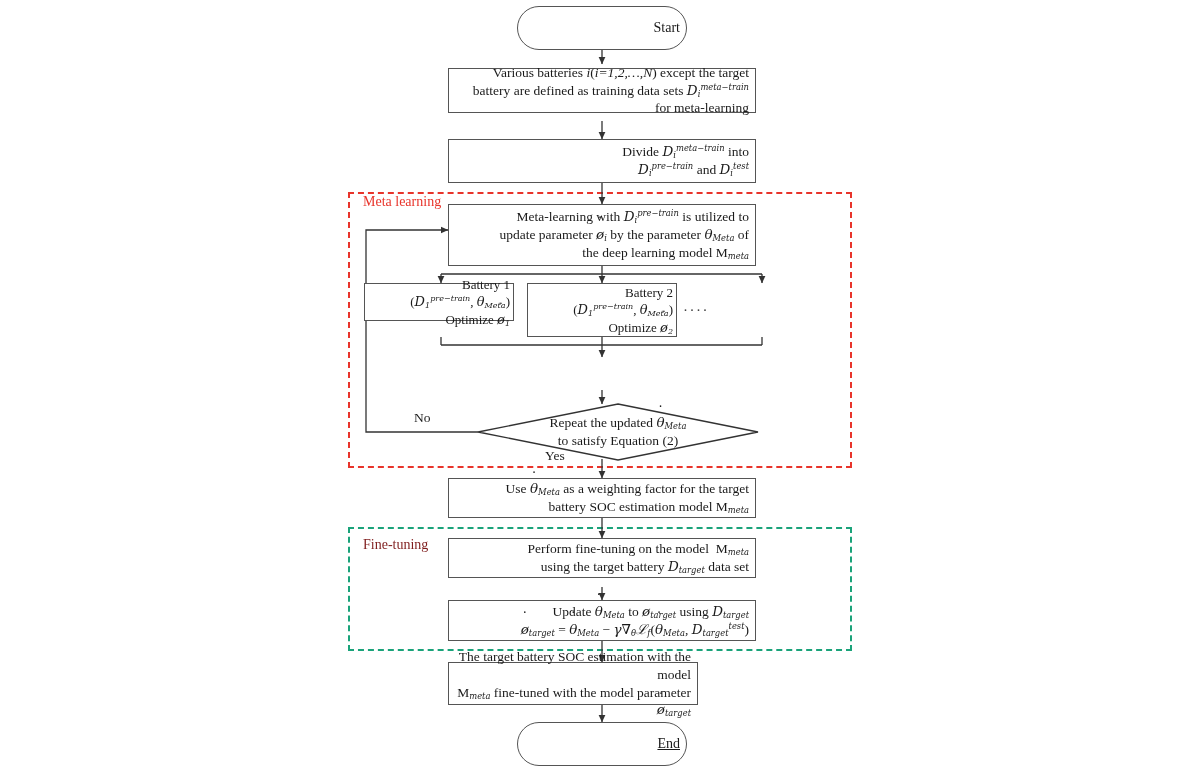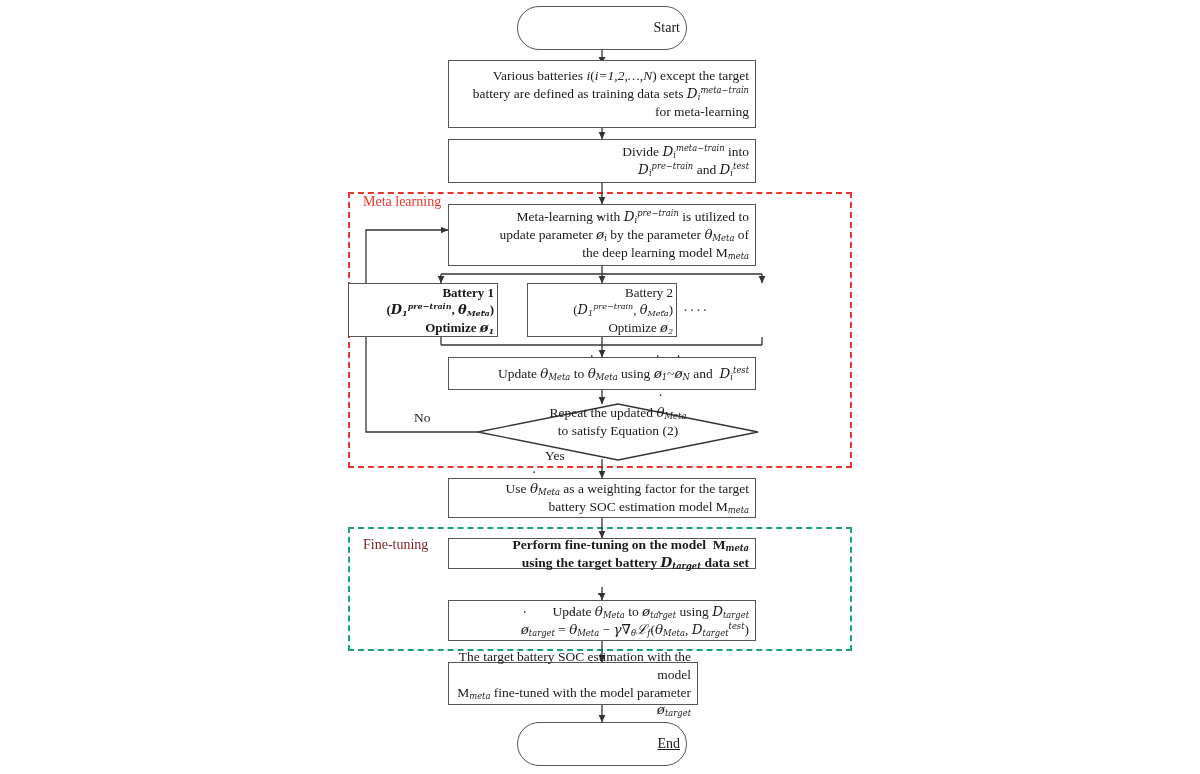--- a/index.html
+++ b/index.html
@@ -14,21 +14,21 @@
   .node .inner{padding:2px 6px;width:100%;}
   .terminal{border-radius:999px;border:1.3px solid #555;font-size:14px;}
 
   .bat{font-size:13px;}
   .bat .inner{padding:1px 3px;}
 
   
   .diamond{position:absolute;z-index:4;}
   .diamond svg{position:absolute;left:0;top:0;overflow:visible;}
   .diamond .dtext{position:absolute;left:0;top:0;width:100%;height:100%;
-        display:flex;flex-direction:column;align-items:center;
+        display:flex;flex-direction:column;align-items:center;justify-content:center;
         text-align:center;font-size:13.5px;line-height:1.3;}
 
   
   .group{position:absolute;box-sizing:border-box;background:transparent;z-index:1;}
   .group.meta{border:2px dashed #e8342b;}
   .group.fine{border:2px dashed #1aa37a;}
   .grouplabel{position:absolute;z-index:5;font-size:14px;background:#fff;
         padding:0 3px;white-space:nowrap;}
   .grouplabel.meta{color:#e8342b;}
   .grouplabel.fine{color:#7f1d1d;}
@@ -103,21 +103,21 @@
     </g>
   </svg>
 
   <div class="wlbl" style="left:414px;top:410px;">No</div>
   <div class="wlbl" style="left:545px;top:448px;">Yes</div>
 
   <div class="node terminal" style="left:517px;top:6px;width:170px;height:44px;">
     <div class="inner">Start</div>
   </div>
 
-  <div class="node" style="left:448px;top:60px;width:308px;height:68px;">
+  <div class="node" style="left:448px;top:68px;width:308px;height:45px;">
     <div class="inner">
       Various batteries <span class="mi">i</span>(<span class="mi">i=1,2,…,N</span>) except the target<br>
       battery are defined as training data sets
       <span class="mb">D<sub class="s">i</sub><sup class="s">meta−train</sup></span><br>
       for meta-learning
     </div>
   </div>
 
   <div class="node" style="left:448px;top:139px;width:308px;height:44px;">
     <div class="inner">
@@ -129,68 +129,60 @@
 
   <div class="node" style="left:448px;top:204px;width:308px;height:62px;">
     <div class="inner">
       Meta-learning with <span class="mb">D<sub class="s">i</sub><sup class="s">pre−train</sup></span> is utilized to<br>
       update parameter <span class="dotacc mb">ø</span><sub class="s mb">i</sub>
       by the parameter <span class="mb">θ</span><sub class="s mb">Meta</sub> of<br>
       the deep learning model <span class="up">M</span><sub class="s mb">meta</sub>
     </div>
   </div>
 
-  <div class="node bat" style="left:348px;top:283px;width:150px;height:54px;font-weight:bold;">
+  <div class="node bat" style="left:364px;top:283px;width:150px;height:38px;">
     <div class="inner">
       Battery 1<br>
       (<span class="mb">D<sub class="s">1</sub><sup class="s">pre−train</sup></span>,
       <span class="mb">θ</span><sub class="s mb">Meta</sub>)<br>
       Optimize <span class="dotacc mb">ø</span><sub class="s mb">1</sub>
     </div>
   </div>
 
   <div class="node bat" style="left:527px;top:283px;width:150px;height:54px;">
     <div class="inner">
       Battery 2<br>
       (<span class="mb">D<sub class="s">1</sub><sup class="s">pre−train</sup></span>,
       <span class="mb">θ</span><sub class="s mb">Meta</sub>)<br>
       Optimize <span class="dotacc mb">ø</span><sub class="s mb">2</sub>
     </div>
   </div>
 
   <div class="elldots" style="left:683px;top:302px;">····</div>
 
 
-  <div class="node" style="left:448px;top:357px;width:308px;height:33px;">
-    <div class="inner">
-      Update <span class="mb">θ</span><sub class="s mb">Meta</sub> to
-      <span class="dotacc mb">θ</span><sub class="s mb">Meta</sub> using
-      <span class="dotacc mb">ø</span><sub class="s mb">1</sub>~<span class="dotacc mb">ø</span><sub class="s mb">N</sub>
-      and&nbsp; <span class="mb">D<sub class="s">i</sub><sup class="s">test</sup></span>
-    </div>
-  </div>
 
   <div class="diamond" style="left:478px;top:404px;width:280px;height:56px;">
     <svg width="280" height="56" viewBox="0 0 280 56">
       <polygon points="140,0 280,28 140,56 0,28" fill="#fff" stroke="#333" stroke-width="1.3"></polygon>
     </svg>
     <div class="dtext">
       <div>Repeat the updated <span class="dotacc mb">θ</span><sub class="s mb">Meta</sub></div>
       <div>to satisfy Equation (2)</div>
     </div>
   </div>
 
   <div class="node" style="left:448px;top:478px;width:308px;height:40px;">
     <div class="inner">
       Use <span class="dotacc mb">θ</span><sub class="s mb">Meta</sub> as a weighting factor for the target<br>
       battery SOC estimation model <span class="up">M</span><sub class="s mb">meta</sub>
     </div>
   </div>
 
-  <div class="node" style="left:448px;top:538px;width:308px;height:31px;font-weight:bold;">
+  <div class="node" style="left:448px;top:538px;width:308px;height:40px;">
     <div class="inner">
       Perform fine-tuning on the model&nbsp; <span class="up">M</span><sub class="s mb">meta</sub><br>
       using the target battery <span class="mb">D</span><sub class="s mb">target</sub> data set
     </div>
   </div>
 
   <div class="node" style="left:448px;top:600px;width:308px;height:41px;padding-left:8px;">
     <div class="inner">
       Update <span class="dotacc mb">θ</span><sub class="s mb">Meta</sub> to
       <span class="mb">ø</span><sub class="s mb">target</sub> using

